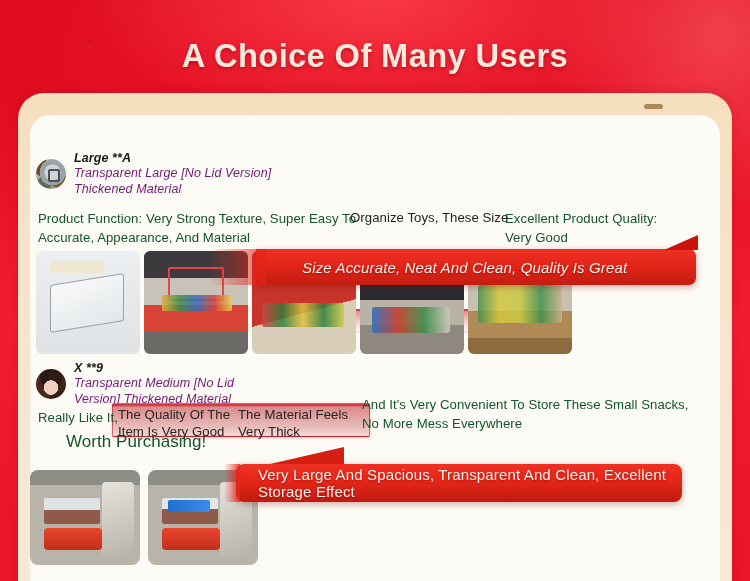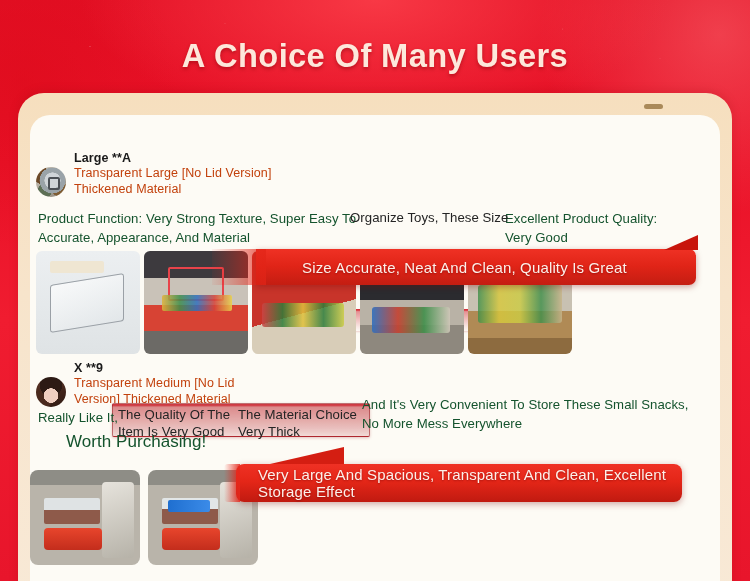--- a/index.html
+++ b/index.html
@@ -58,21 +58,21 @@
     position:absolute;left:30px;top:115px;width:690px;height:466px;
     background:#fdfbf5;
     border-radius:20px 20px 0 0;
     overflow:hidden;
     z-index:7;
   }
 
   
   .review{position:absolute;left:0;top:0;width:690px;}
 
-  .rv-head{position:absolute;display:flex;align-items:flex-end;}
+  .rv-head{position:absolute;display:flex;align-items:center;font-style:italic;}
   .avatar{
     width:30px;height:30px;border-radius:50%;flex:0 0 30px;
     margin-right:8px;overflow:hidden;position:relative;
     background:#b9b0a3;
   }
   .av1{background:
       radial-gradient(circle at 55% 45%, #cfd4d8 0 34%, #9aa3a8 35% 55%, transparent 56%),
       radial-gradient(circle at 22% 30%, #6d4a28 0 26%, transparent 27%),
       radial-gradient(circle at 78% 72%, #7e5c33 0 24%, transparent 25%),
       radial-gradient(circle at 30% 78%, #5d6f55 0 22%, transparent 23%),
@@ -87,21 +87,21 @@
       radial-gradient(circle at 50% 28%, #2d1a14 0 42%, transparent 43%),
       radial-gradient(circle at 26% 70%, #4a2a1e 0 30%, transparent 31%),
       linear-gradient(160deg,#5b3326,#2f1a12);
   }
 
   .rv-name{
     font-size:12.5px;color:#1a1a1a;line-height:14px;font-weight:600;
     letter-spacing:.1px;
   }
   .rv-spec{
-    font-size:12.5px;color:#c2410c;line-height:16px;width:200px;
+    font-size:12.5px;color:#701a75;line-height:16px;width:200px;
     letter-spacing:.1px;
   }
 
   .rv-body{
     position:absolute;font-size:13.2px;color:#14532d;line-height:19px;
     letter-spacing:.05px;
   }
 
   
   .hl{
@@ -173,20 +173,21 @@
     color:#fdf0ea;font-size:15px;letter-spacing:.15px;
     text-shadow:0 1px 2px rgba(110,0,6,.5);
     z-index:20;
   }
   #banner1{
     left:256px;top:249px;width:440px;height:36px;
     background:linear-gradient(180deg,#ef3124 0%,#e02417 48%,#c41d12 100%);
     border-radius:0 7px 7px 0;
     padding-left:46px;box-sizing:border-box;
     box-shadow:0 2px 6px rgba(120,10,10,.35);
+    font-style:italic;
   }
   #banner1:before{
     content:"";position:absolute;left:-44px;top:0;width:54px;height:36px;
     background:linear-gradient(90deg,rgba(239,49,36,.05),rgba(226,36,23,.72));
   }
   #banner1 .tail{
     position:absolute;right:-2px;top:-14px;width:0;height:0;
     border-left:34px solid transparent;border-bottom:15px solid #c8150c;
   }
   #banner2{
@@ -265,21 +266,21 @@
       <div>
         <div class="rv-name">X **9</div>
         <div class="rv-spec">Transparent Medium [No Lid Version] Thickened Material</div>
       </div>
     </div>
 
     <div class="hl-solid" style="left:82px;top:288px;width:256px;height:32px;"></div>
 
     <div class="rv-body" style="left:8px;top:293px;width:80px;">Really Like It,</div>
     <div class="hl-text" style="left:88px;top:291px;width:118px;line-height:17px;">The Quality Of The Item Is Very Good</div>
-    <div class="hl-text" style="left:208px;top:291px;width:120px;line-height:17px;">The Material Choice Very Thick</div>
+    <div class="hl-text" style="left:208px;top:291px;width:120px;line-height:17px;">The Material Feels Very Thick</div>
     <div class="rv-body" style="left:332px;top:280px;width:330px;">And It's Very Convenient To Store These Small Snacks, No More Mess Everywhere</div>
     <div class="rv-body" style="left:8px;top:316px;font-size:17px;line-height:22px;width:300px;margin-left:28px;">Worth Purchasing!</div>
 
     <div class="strip" style="left:0px;top:355px;gap:8px;">
       <div class="thumb2 b1">
         <span class="box"></span>
         <span class="bag"></span>
         <span class="foam"></span>
       </div>
       <div class="thumb2 b2">

